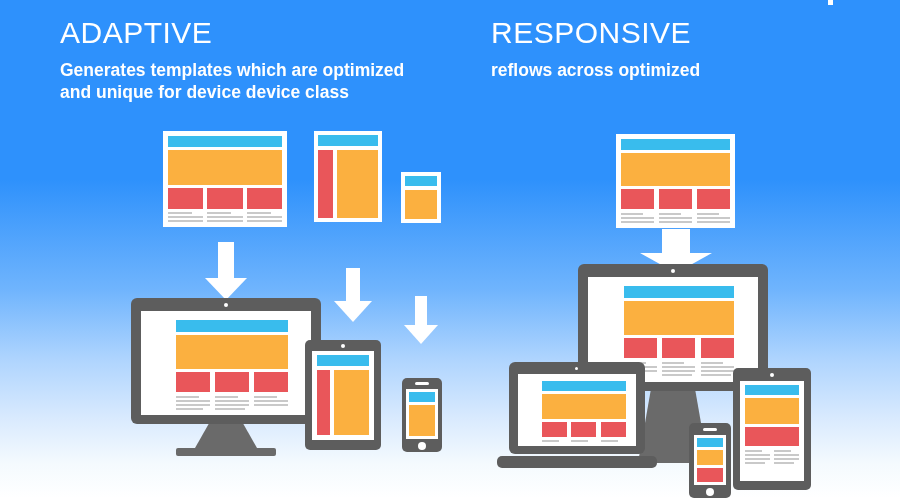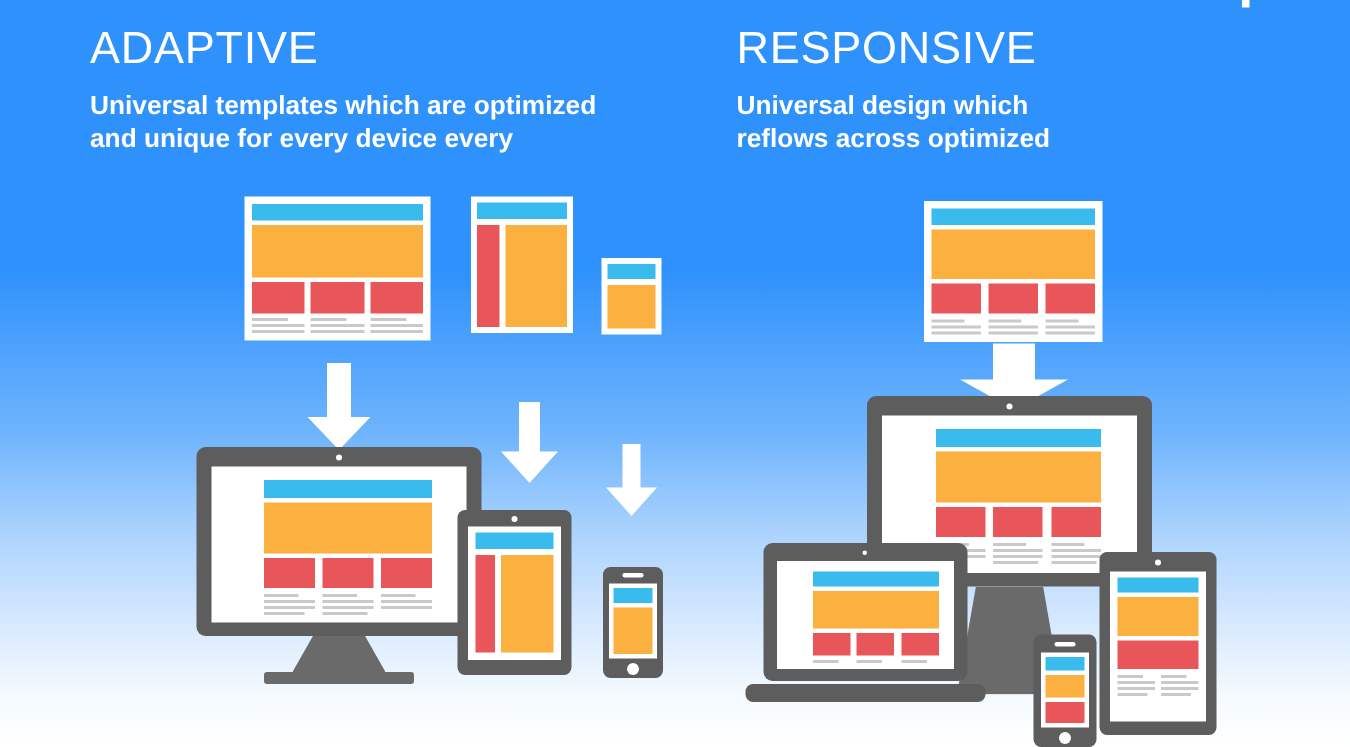--- a/index.html
+++ b/index.html
@@ -124,27 +124,26 @@
 </style>
 </head>
 <body>
 
 <div id="stage">
 
   <div class="corner-speck" style="left:828px; top:0px; width:5px; height:5px;"></div>
 
   <div class="col-head" style="left:60px; top:16px; width:480px;">
     <div class="col-title">ADAPTIVE</div>
-    <div class="col-sub">Universal templates which are optimized</div>
-    <div class="col-sub">and unique for every device every</div>
+    <div class="col-sub">Generates templates which are optimized</div>
+    <div class="col-sub">and unique for device device class</div>
   </div>
 
   <div class="col-head" style="left:491px; top:16px; width:360px;">
     <div class="col-title">RESPONSIVE</div>
-    <div class="col-sub">Universal design which</div>
     <div class="col-sub">reflows across optimized</div>
   </div>
 
   <div class="tmpl" style="left:163px; top:131px; width:124px; height:96px; padding:5px;">
     <div class="bar-cyan" style="left:5px; top:5px; width:114px; height:11px;"></div>
     <div class="bar-orange" style="left:5px; top:19px; width:114px; height:35px;"></div>
     <div class="bar-red" style="left:5px;  top:57px; width:35px; height:21px;"></div>
     <div class="bar-red" style="left:44px; top:57px; width:36px; height:21px;"></div>
     <div class="bar-red" style="left:84px; top:57px; width:35px; height:21px;"></div>
 

